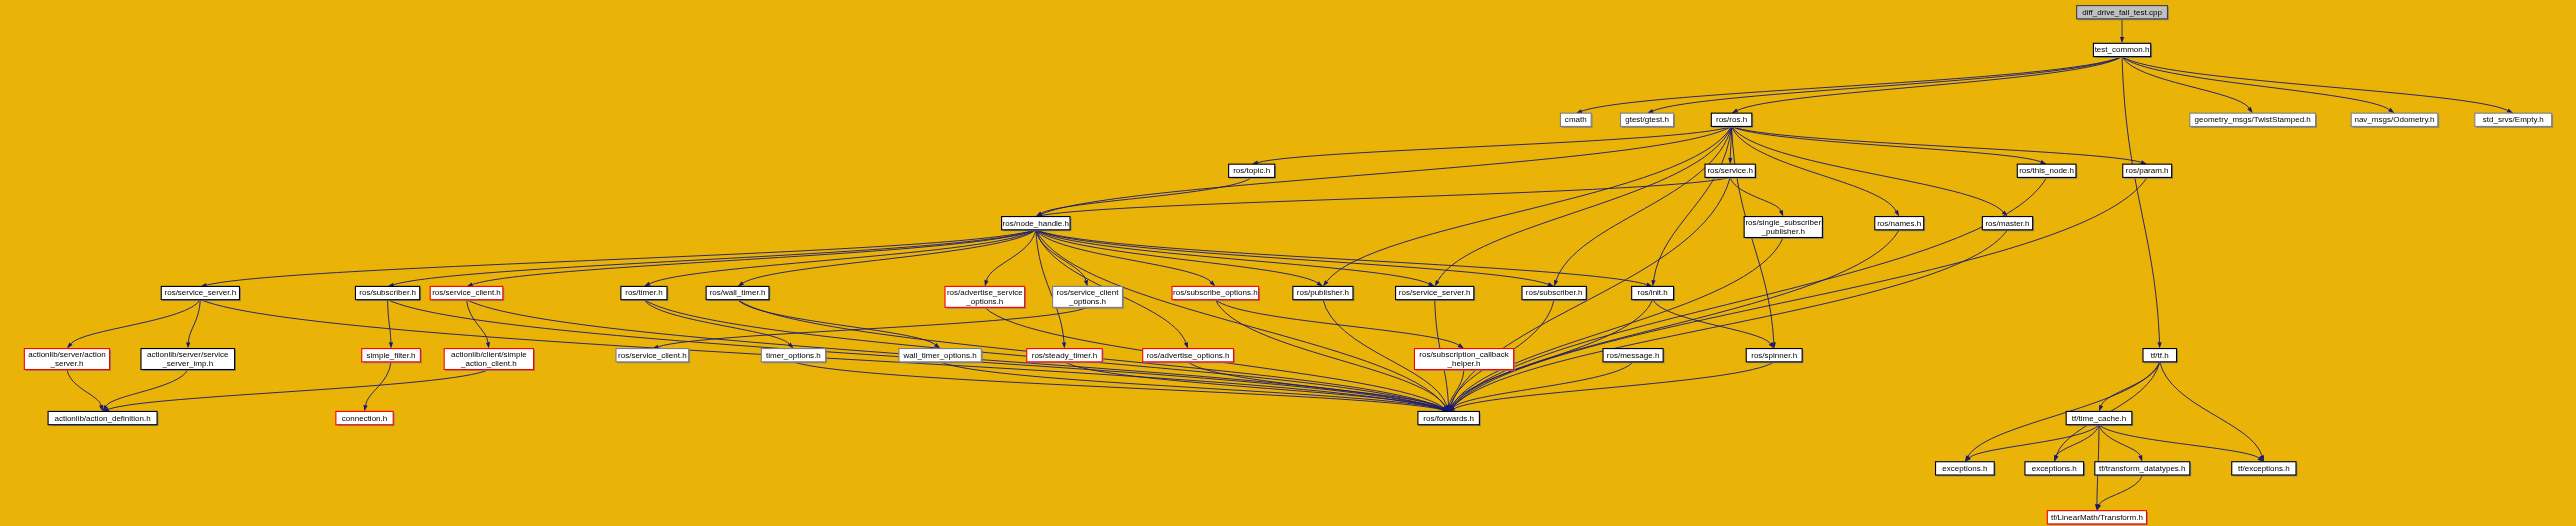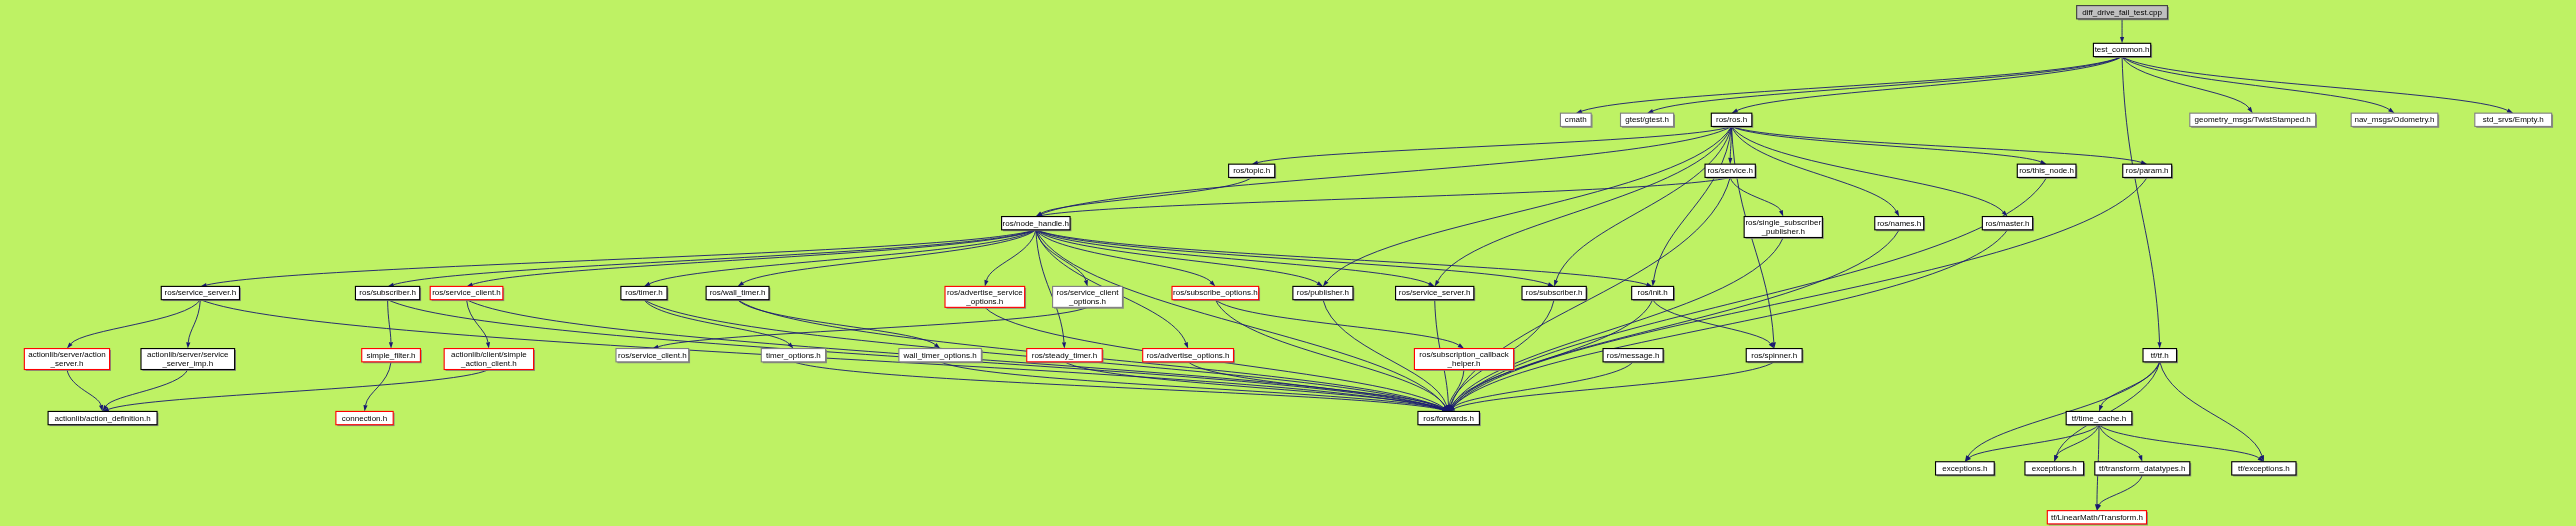--- a/index.html
+++ b/index.html
@@ -1,18 +1,18 @@
 <!DOCTYPE html>
 <html style="font-size:11.2px"><head>
 <meta charset="utf-8">
 <title>diff_drive_fail_test.cpp include dependency graph</title>
 <style>
   html,body{margin:0;padding:0;background:#ffffff;}
   body{font-family:"Liberation Sans",sans-serif;}
-  #graph-root{position:relative;width:2576px;height:526px;background:#bef264;overflow:hidden;}
+  #graph-root{position:relative;width:2576px;height:526px;background:#eab308;overflow:hidden;}
   svg#depgraph{display:block;width:2576px;height:526px;}
   .node-box{stroke-width:1.6px;}
   .node-root{fill:#bfbfbf;stroke:#404040;}
   .node-plain{fill:#ffffff;stroke:#000000;}
   .node-gray{fill:#ffffff;stroke:#808080;}
   .node-red{fill:#ffffff;stroke:#ff0000;}
   .node-label{font-family:"Liberation Sans",sans-serif;font-size:11.5px;fill:#000000;text-anchor:middle;dominant-baseline:middle;}
   .edge{fill:none;stroke:#191970;stroke-width:1.3px;}
   .edge-head{fill:#191970;stroke:none;}
   .shadow{fill:#7f7f7f;opacity:.9;}

